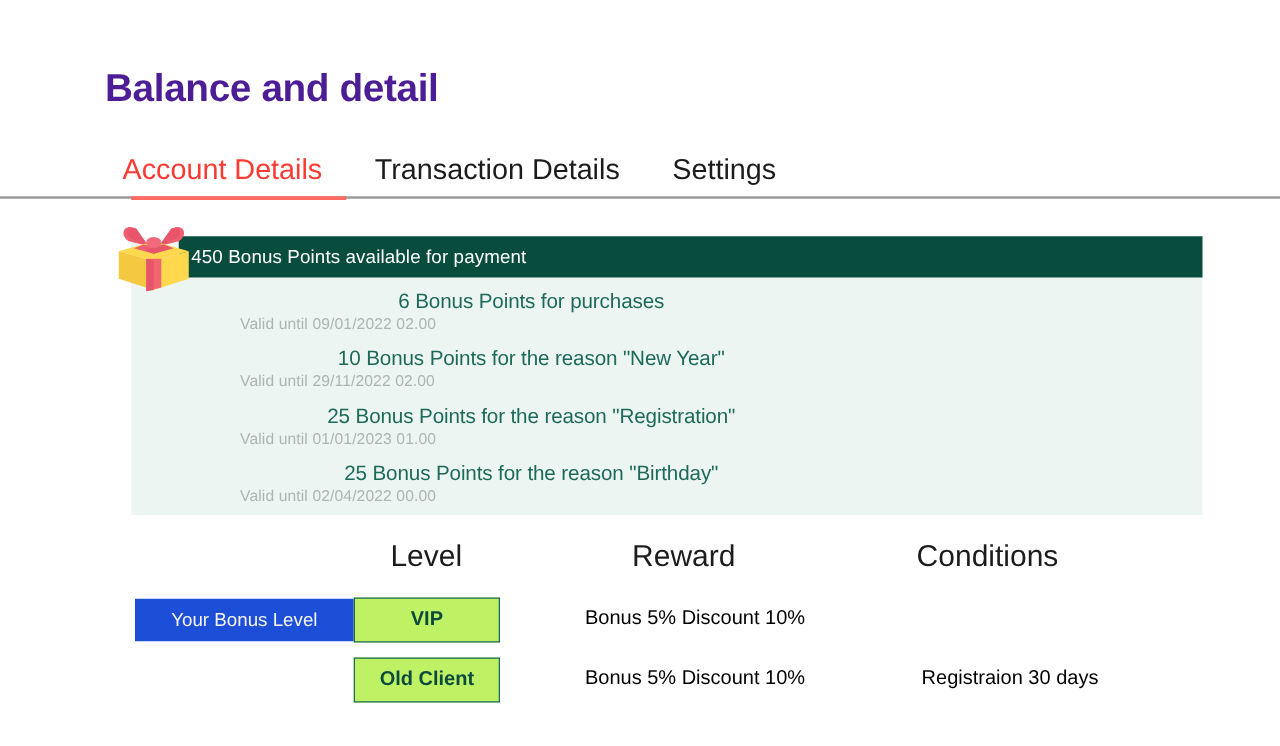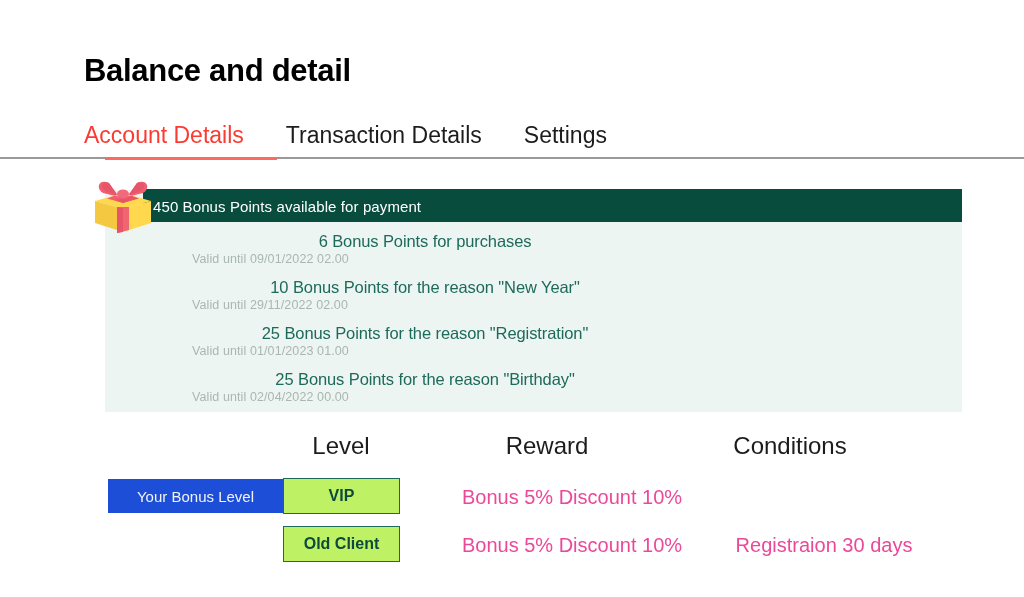--- a/index.html
+++ b/index.html
@@ -21,35 +21,35 @@
     overflow: hidden;
   }
 
   
   .page-title {
     position: absolute;
     left: 84px;
     top: 53px;
     font-size: 31px;
     font-weight: bold;
-    color: #000000;
+    color: #4c1d95;
     letter-spacing: -0.3px;
   }
 
   
   .tabbar {
     position: absolute;
     left: 0;
     top: 120px;
     width: 1024px;
     height: 42px;
   }
   .tabs-inner {
     position: absolute;
-    left: 84px;
+    left: 98px;
     top: 0;
     display: flex;
     align-items: flex-start;
   }
   .tab {
     font-size: 23px;
     color: #1c1c1c;
     padding: 0 21px 12px 21px;
     white-space: nowrap;
     line-height: 30px;
@@ -189,25 +189,24 @@
     font-weight: bold;
     display: flex;
     align-items: center;
     justify-content: center;
   }
 
   .cell-reward,
   .cell-conditions {
     position: absolute;
     top: 14px;
-    font-size: 20px;
-    color: #ec4899;
+    font-size: 16px;
+    color: #000000;
     transform: translateX(-50%);
     white-space: nowrap;
-    margin-left: 16px;
   }
   .cell-reward { left: 556px; }
   .cell-conditions { left: 808px; }
 </style>
 </head>
 <body>
 
 <div id="page">
 
   <div class="page-title">Balance and detail</div>

